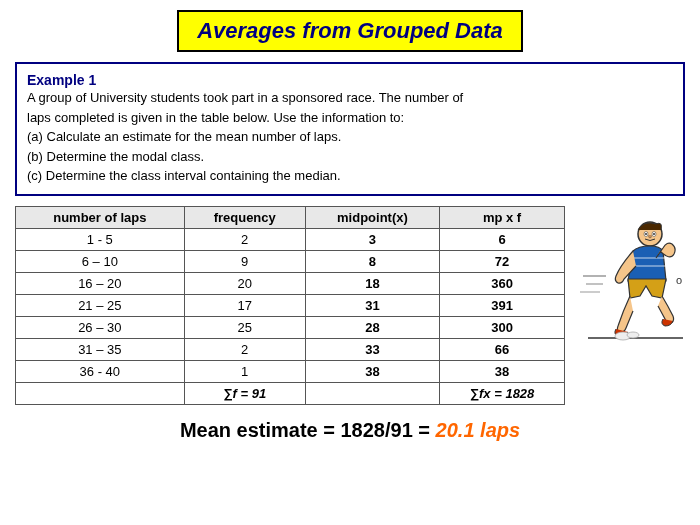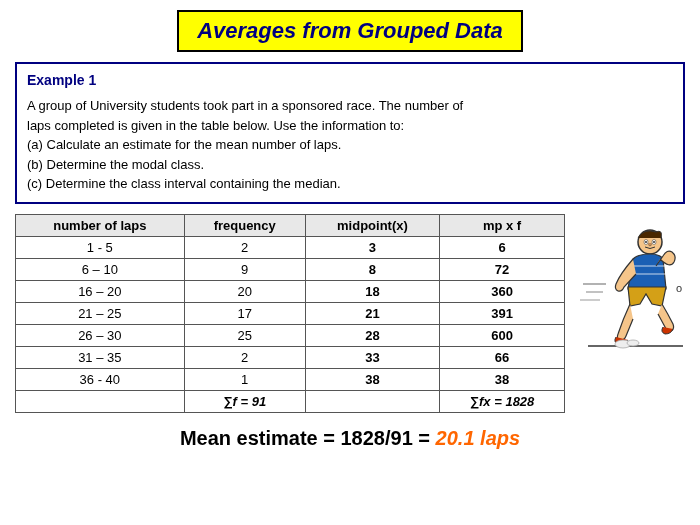--- a/index.html
+++ b/index.html
@@ -48,21 +48,21 @@
     .example-box {
       border: 2px solid #000080;
       padding: 8px 10px;
       margin-bottom: 10px;
       background: white;
     }
     .example-title {
       color: #000080;
       font-weight: bold;
       font-size: 14px;
-      margin-bottom: 8px;
+      margin-bottom: 0;
     }
     .example-text {
       font-size: 13px;
       color: #000;
       line-height: 1.5;
     }
 
     
     .content-row {
       display: flex;
@@ -172,28 +172,28 @@
         </tr>
         <tr>
           <td>16 – 20</td>
           <td>20</td>
           <td class="blue-val">18</td>
           <td class="blue-val">360</td>
         </tr>
         <tr>
           <td>21 – 25</td>
           <td>17</td>
-          <td class="blue-val">21</td>
+          <td class="blue-val">31</td>
           <td class="blue-val">391</td>
         </tr>
         <tr>
           <td>26 – 30</td>
           <td>25</td>
           <td class="blue-val">28</td>
-          <td class="blue-val">600</td>
+          <td class="blue-val">300</td>
         </tr>
         <tr>
           <td>31 – 35</td>
           <td>2</td>
           <td class="blue-val">33</td>
           <td class="blue-val">66</td>
         </tr>
         <tr>
           <td>36 - 40</td>
           <td>1</td>

